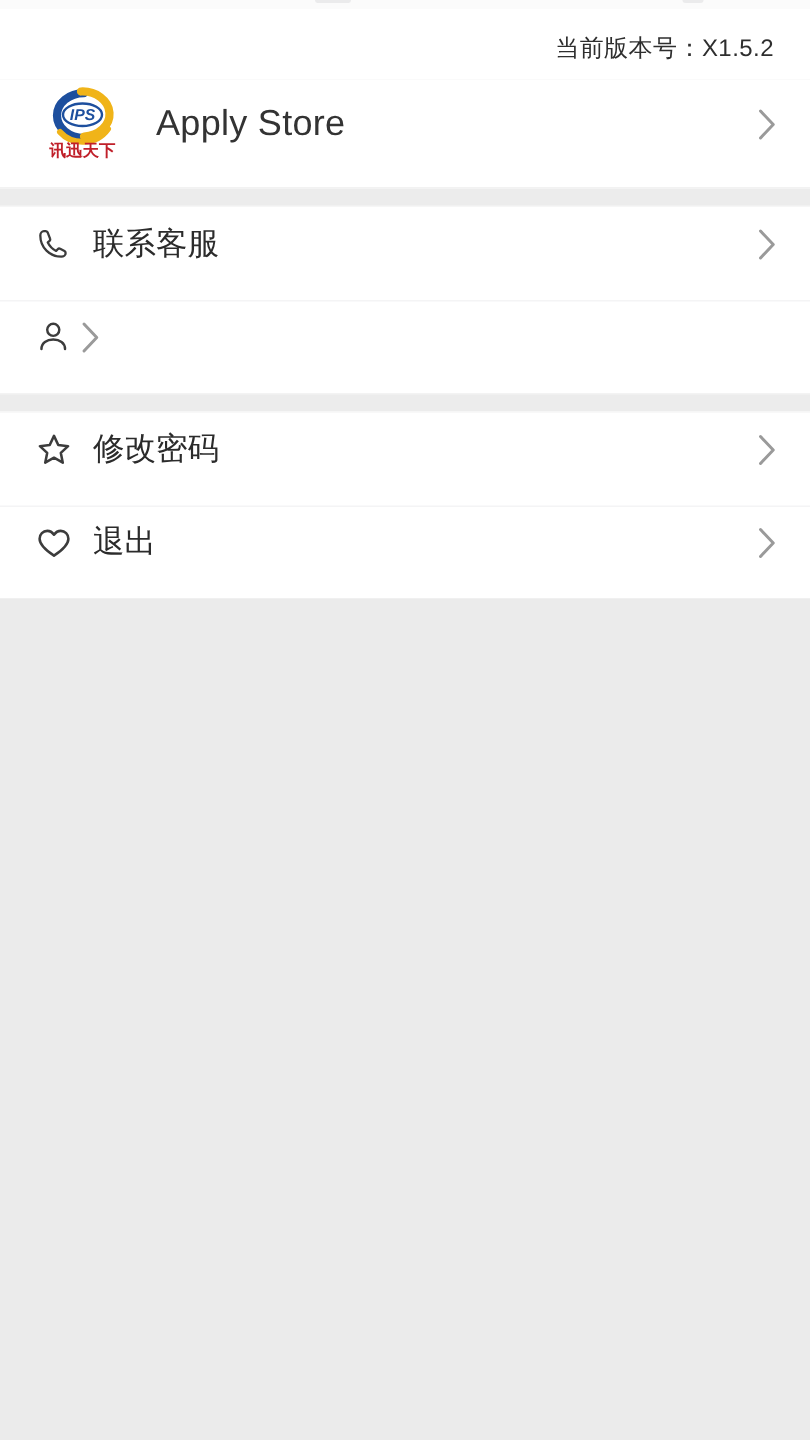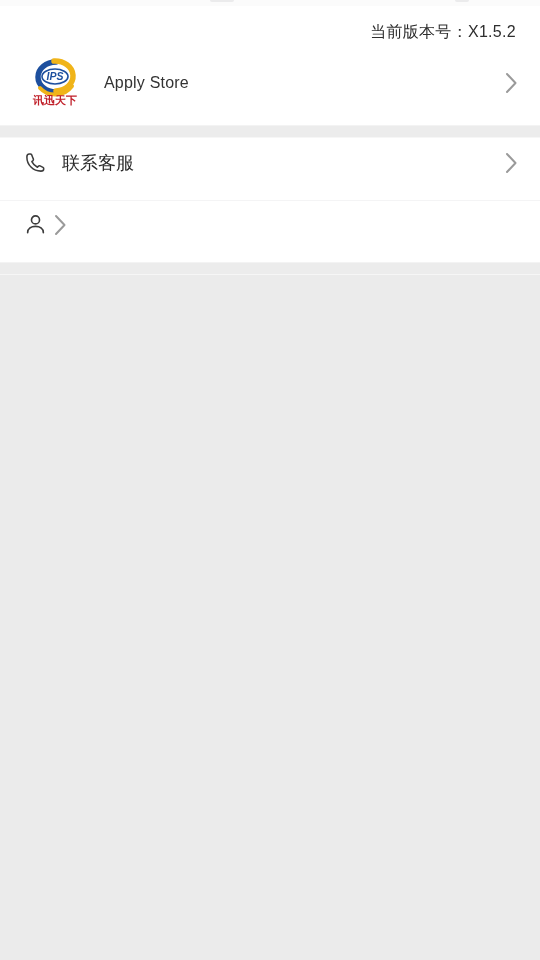--- a/index.html
+++ b/index.html
@@ -82,26 +82,26 @@
   .row-icon {
     width:30px;
     display:flex;
     align-items:center;
     justify-content:flex-start;
     flex:0 0 auto;
     color:#3c3c3c;
   }
   .row-label {
     flex:1 1 auto;
-    font-size:18px;
+    font-size:21px;
     color:#2b2b2b;
     padding-left:8px;
     line-height:1;
   }
-  .row-label.en { font-size:16px; color:#333; padding-left:18px; letter-spacing:.2px; }
+  .row-label.en { font-size:24px; color:#333; padding-left:18px; letter-spacing:.2px; }
   .chevron {
     flex:0 0 auto;
     color:#9a9a9a;
     display:flex;
     align-items:center;
   }
 
   
   .logo-wrap {
     width:62px; height:56px;
@@ -205,17 +205,47 @@
       <div class="chevron">
         <svg width="13" height="22" viewBox="0 0 13 22">
           <path d="M2 2 L10.5 11 L2 20" fill="none" stroke="#9a9a9a" stroke-width="2" stroke-linecap="round" stroke-linejoin="round"></path>
         </svg>
       </div>
     </div>
   </div>
 
   <div class="gap"></div>
 
+  <div class="card">
+
+    <div class="row">
+      <div class="row-icon">
+        <svg width="24" height="24" viewBox="0 0 24 24">
+          <path d="M12 2.6 l2.85 6.1 6.55.75 -4.85 4.5 1.3 6.5 -5.85-3.3 -5.85 3.3 1.3-6.5 -4.85-4.5 6.55-.75z" fill="none" stroke="#3c3c3c" stroke-width="1.7" stroke-linejoin="round"></path>
+        </svg>
+      </div>
+      <div class="row-label">修改密码</div>
+      <div class="chevron">
+        <svg width="13" height="22" viewBox="0 0 13 22">
+          <path d="M2 2 L10.5 11 L2 20" fill="none" stroke="#9a9a9a" stroke-width="2" stroke-linecap="round" stroke-linejoin="round"></path>
+        </svg>
+      </div>
+    </div>
+
+    <div class="row">
+      <div class="row-icon">
+        <svg width="24" height="24" viewBox="0 0 24 24">
+          <path d="M12 20.4 C5.2 15.9 2.4 12.6 2.4 9.1 c0-3 2.3-5.2 5.1-5.2 1.9 0 3.4 1 4.5 2.6 1.1-1.6 2.6-2.6 4.5-2.6 2.8 0 5.1 2.2 5.1 5.2 0 3.5-2.8 6.8-9.6 11.3z" fill="none" stroke="#3c3c3c" stroke-width="1.7" stroke-linejoin="round"></path>
+        </svg>
+      </div>
+      <div class="row-label">退出</div>
+      <div class="chevron">
+        <svg width="13" height="22" viewBox="0 0 13 22">
+          <path d="M2 2 L10.5 11 L2 20" fill="none" stroke="#9a9a9a" stroke-width="2" stroke-linecap="round" stroke-linejoin="round"></path>
+        </svg>
+      </div>
+    </div>
+  </div>
 
   <div class="filler"></div>
 
 
 </div>
 
 </body></html>

